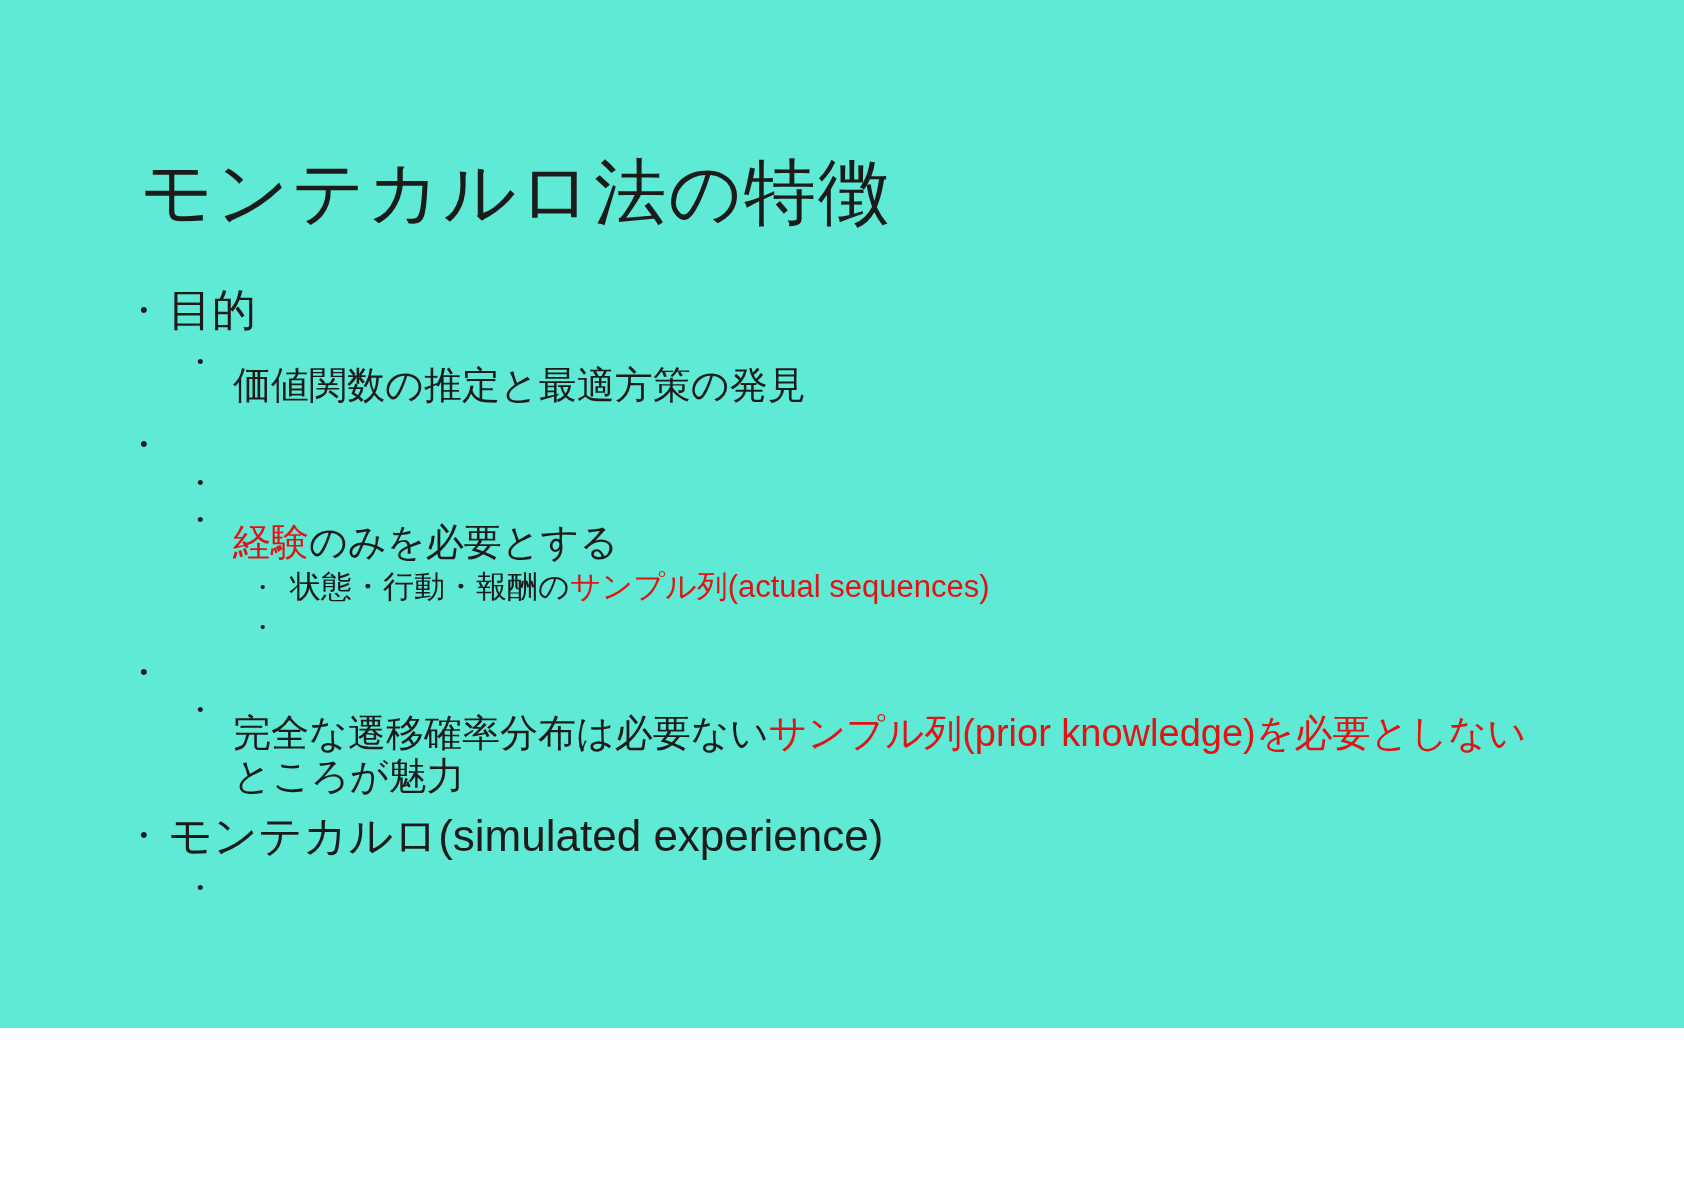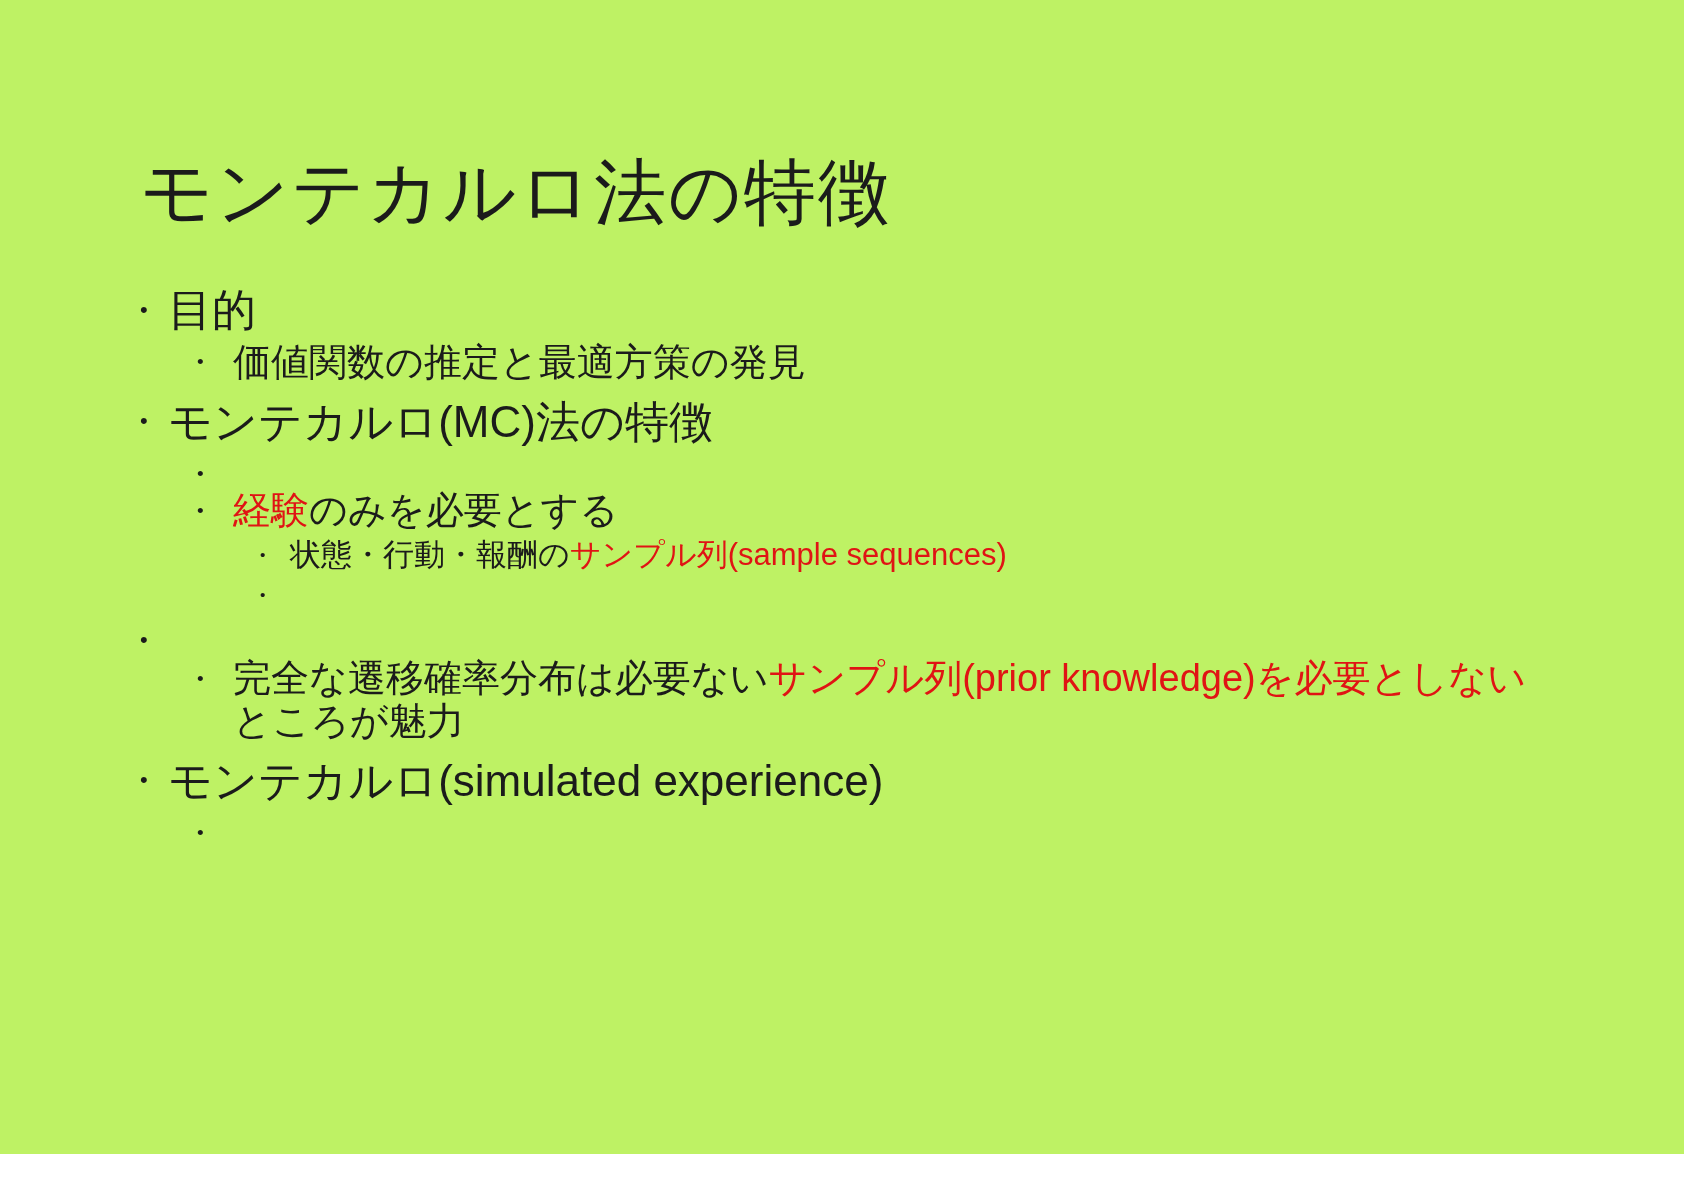--- a/index.html
+++ b/index.html
@@ -10,22 +10,22 @@
   body {
     width: 1684px;
     height: 1190px;
     overflow: hidden;
     font-family: "Liberation Sans", "DejaVu Sans", sans-serif;
     color: var(--ink, #1b1b1b);
   }
   .slide {
     position: relative;
     width: 1684px;
-    height: 1154px;
-    background: #bef264;
+    height: 1028px;
+    background: #5eead4;
     box-sizing: border-box;
     padding: 150px 60px 0 140px;
   }
   .title {
     font-size: 72px;
     font-weight: 300;
     line-height: 1.18;
     letter-spacing: 2px;
     color: var(--ink, #1b1b1b);
     margin: 0 0 50px 0;
@@ -44,53 +44,52 @@
     line-height: 1;
     padding-top: 0.62em;
     color: var(--ink, #1b1b1b);
   }
   .item .txt { flex: 0 1 auto; }
   .item.l1 { font-size: 44px; margin-top: 13px; padding-left: 0; }
   .item.l1:first-child { margin-top: 0; }
   .item.l1 .bullet { width: 28px; }
   .item.l2 { font-size: 38px; margin-top: 6px; padding-left: 57px; }
   .item.l2 .bullet { width: 36px; }
-  .item.l2 .txt { max-width: 1310px; }
+  .item.l2 .txt { max-width: 1310px; margin-top: 23px; }
   .item.l3 { font-size: 31px; margin-top: 5px; padding-left: 120px; }
   .item.l3 .bullet { width: 30px; }
   .red { color: var(--red, #e01414); }
 </style>
 </head>
 <body style="background: rgb(255, 255, 255);">
 
 <div class="slide">
   <h1 class="title">モンテカルロ法の特徴</h1>
   <div class="bullet-list">
       <div class="item l1">
         <span class="bullet">•</span>
         <span class="txt"><span>目的</span></span>
       </div>
       <div class="item l2">
         <span class="bullet">•</span>
         <span class="txt"><span>価値関数の推定と最適方策の発見</span></span>
       </div>
       <div class="item l1">
         <span class="bullet">•</span>
-        <span class="txt"><span>モンテカルロ(MC)法の特徴</span></span>
       </div>
       <div class="item l2">
         <span class="bullet">•</span>
       </div>
       <div class="item l2">
         <span class="bullet red">•</span>
         <span class="txt"><span class="red">経験</span><span>のみを必要とする</span></span>
       </div>
       <div class="item l3">
         <span class="bullet">•</span>
-        <span class="txt"><span>状態・行動・報酬の</span><span class="red">サンプル列(sample sequences)</span></span>
+        <span class="txt"><span>状態・行動・報酬の</span><span class="red">サンプル列(actual sequences)</span></span>
       </div>
       <div class="item l3">
         <span class="bullet">•</span>
       </div>
       <div class="item l1">
         <span class="bullet">•</span>
       </div>
       <div class="item l2">
         <span class="bullet">•</span>
         <span class="txt"><span>完全な遷移確率分布は必要ない</span><span class="red">サンプル列(prior knowledge)を必要としない</span><span>ところが魅力</span></span>

